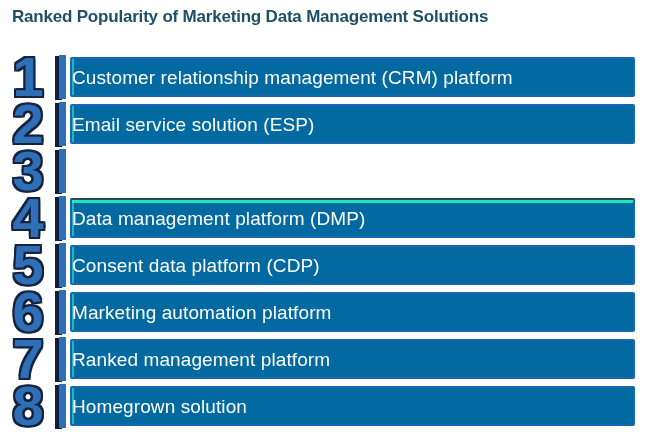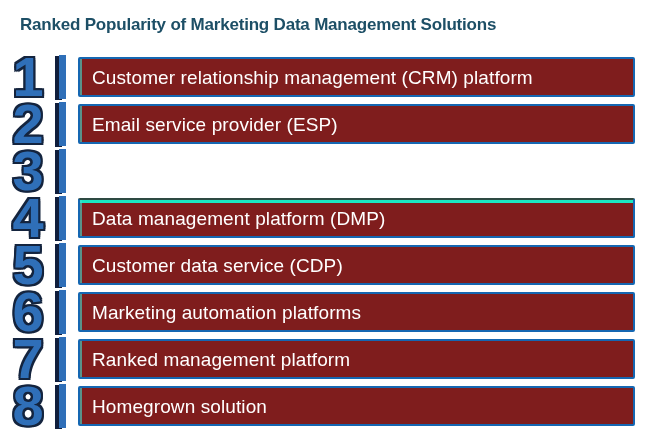--- a/index.html
+++ b/index.html
@@ -16,21 +16,21 @@
   .canvas {
     position: relative;
     width: 650px;
     height: 439px;
     background: #ffffff;
   }
   .title {
     position: absolute;
     top: 6px;
     left: 12px;
-    margin: 8px;
+    margin: 0;
     font-size: 17px;
     line-height: 22px;
     font-weight: 700;
     letter-spacing: -0.2px;
     color: #1d4f66;
   }
   .rows {
     position: absolute;
     top: 57px;
     left: 0;
@@ -64,31 +64,30 @@
   .tick {
     flex: 0 0 auto;
     width: 7px;
     height: 44px;
     margin-left: 7px;
     background: #2f6fb8;
     box-shadow: -4px 1px 0 0 #101e3c;
   }
   .bar {
     flex: 1 1 auto;
-    margin-left: 12px;
+    margin-left: 4px;
     margin-right: 15px;
     height: 40px;
     box-sizing: border-box;
-    background: #7f1d1d;
+    background: #0369a1;
     border: 2px solid #1567b2;
     border-radius: 2px;
     box-shadow: inset 2px 0 0 rgba(64, 226, 211, 0.6);
     display: flex;
     align-items: center;
-    padding-left: 12px;
   }
   .bar.highlight {
     box-shadow:
       inset 2px 0 0 rgba(64, 226, 211, 0.6),
       inset 0 3px 0 #1be6c3;
     border-top-color: #2e4a42;
   }
   .bar-label {
     color: #ffffff;
     font-size: 19px;
@@ -111,50 +110,50 @@
       <div class="tick"></div>
       <div class="bar">
         <span class="bar-label">Customer relationship management (CRM) platform</span>
       </div>
     </div>
 
     <div class="row">
       <div class="num">2</div>
       <div class="tick"></div>
       <div class="bar">
-        <span class="bar-label">Email service provider (ESP)</span>
+        <span class="bar-label">Email service solution (ESP)</span>
       </div>
     </div>
 
     <div class="row">
       <div class="num">3</div>
       <div class="tick"></div>
     </div>
 
     <div class="row">
       <div class="num">4</div>
       <div class="tick"></div>
       <div class="bar highlight">
         <span class="bar-label">Data management platform (DMP)</span>
       </div>
     </div>
 
     <div class="row">
       <div class="num">5</div>
       <div class="tick"></div>
       <div class="bar">
-        <span class="bar-label">Customer data service (CDP)</span>
+        <span class="bar-label">Consent data platform (CDP)</span>
       </div>
     </div>
 
     <div class="row">
       <div class="num">6</div>
       <div class="tick"></div>
       <div class="bar">
-        <span class="bar-label">Marketing automation platforms</span>
+        <span class="bar-label">Marketing automation platform</span>
       </div>
     </div>
 
     <div class="row">
       <div class="num">7</div>
       <div class="tick"></div>
       <div class="bar">
         <span class="bar-label">Ranked management platform</span>
       </div>
     </div>

